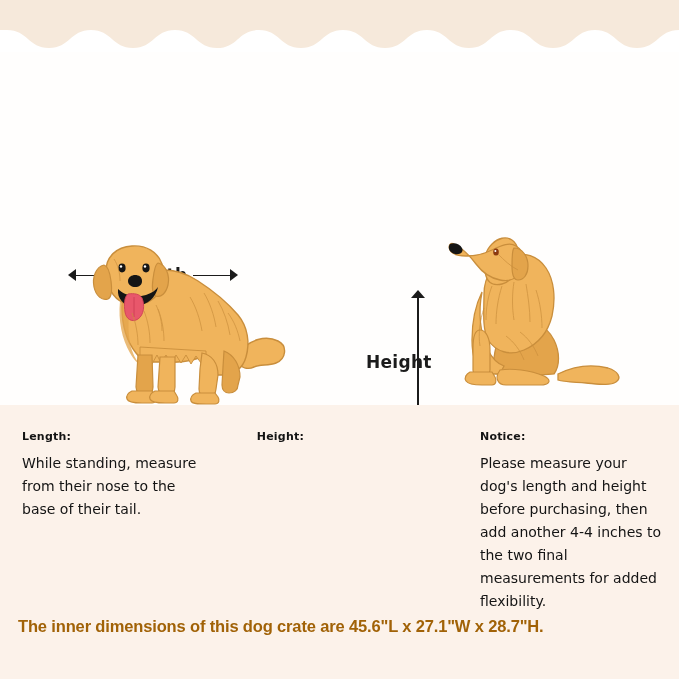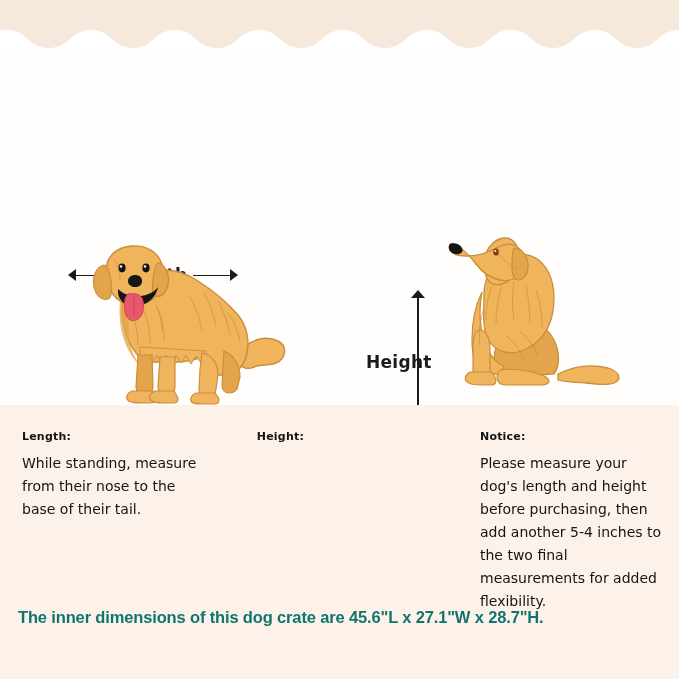--- a/index.html
+++ b/index.html
@@ -197,25 +197,25 @@
     font-family: "DejaVu Sans", sans-serif;
     font-size: 14px;
     line-height: 23px;
     color: #141414;
     margin: 0;
   }
 
   .footnote {
     position: absolute;
     left: 18px;
-    top: 203px;
+    top: 212px;
     font-family: "Liberation Sans", sans-serif;
     font-weight: bold;
     font-size: 16.5px;
-    color: #0f766e;
+    color: #a16207;
     letter-spacing: -0.15px;
     white-space: nowrap;
   }
 </style>
 </head>
 <body>
 
 <div id="page">
 
   <div class="header-band">
@@ -414,20 +414,20 @@
     <div class="columns">
       <div class="col c1">
         <p class="col-head">Length:</p>
         <p class="col-body">While standing, measure from their nose to the base of their tail.</p>
       </div>
       <div class="col c2">
         <p class="col-head">Height:</p>
       </div>
       <div class="col c3">
         <p class="col-head">Notice:</p>
-        <p class="col-body">Please measure your dog's length and height before purchasing, then add another 5-4 inches to the two final measurements for added flexibility.</p>
+        <p class="col-body">Please measure your dog's length and height before purchasing, then add another 4-4 inches to the two final measurements for added flexibility.</p>
       </div>
     </div>
 
     <div class="footnote">The inner dimensions of this dog crate are 45.6"L x 27.1"W x 28.7"H.</div>
   </div>
 
 </div>
 
 </body></html>

